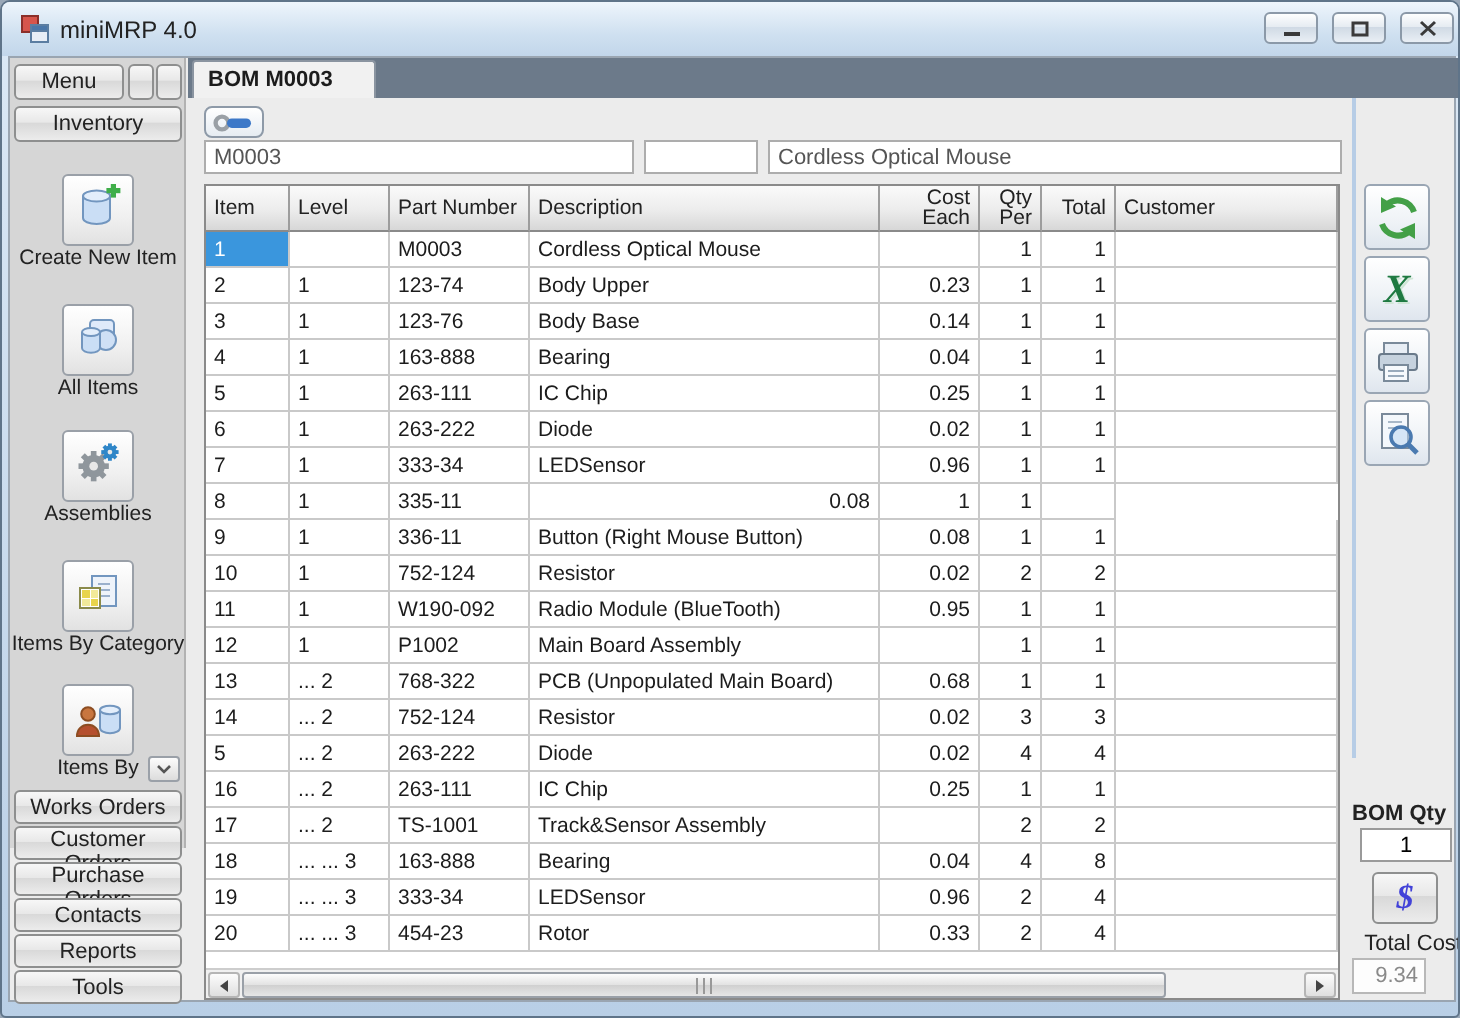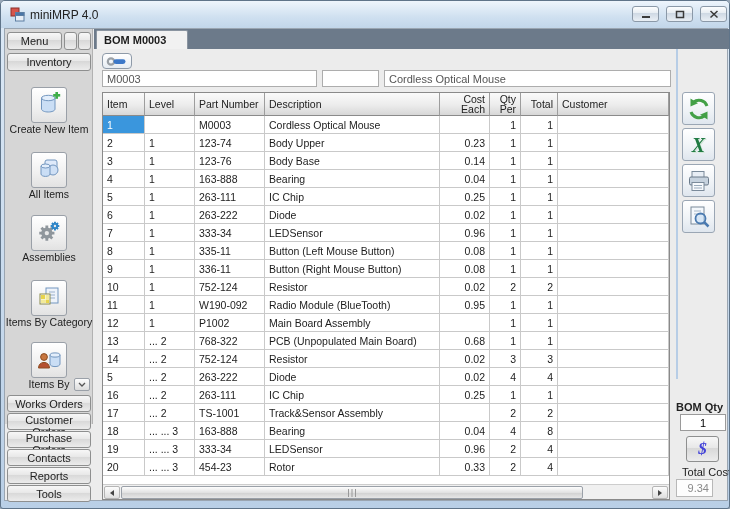--- a/index.html
+++ b/index.html
@@ -295,21 +295,20 @@
             <div class="td c3">LEDSensor</div>
             <div class="td c4">0.96</div>
             <div class="td c5">1</div>
             <div class="td c6">1</div>
             <div class="td c7"></div>
           </div>
           <div class="trow">
             <div class="td c0">8</div>
             <div class="td c1">1</div>
             <div class="td c2">335-11</div>
-            <div class="td c3">Button (Left Mouse Button)</div>
             <div class="td c4">0.08</div>
             <div class="td c5">1</div>
             <div class="td c6">1</div>
             <div class="td c7"></div>
           </div>
           <div class="trow">
             <div class="td c0">9</div>
             <div class="td c1">1</div>
             <div class="td c2">336-11</div>
             <div class="td c3">Button (Right Mouse Button)</div>

